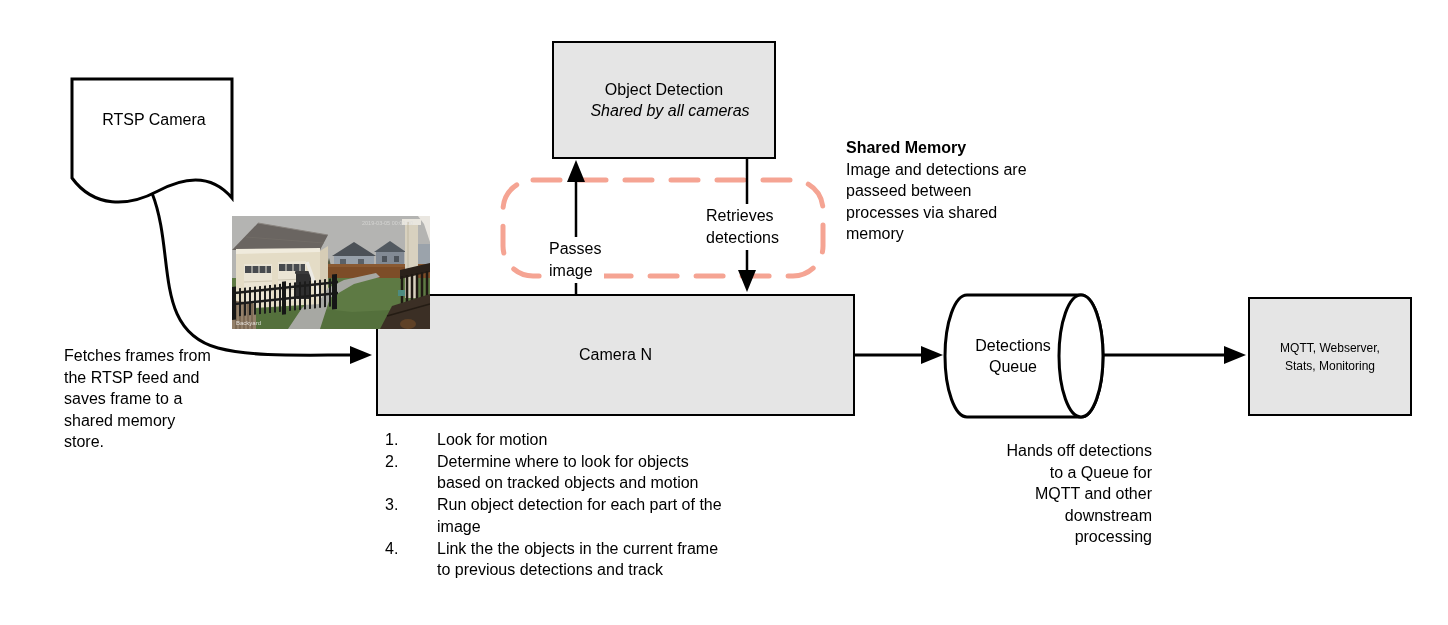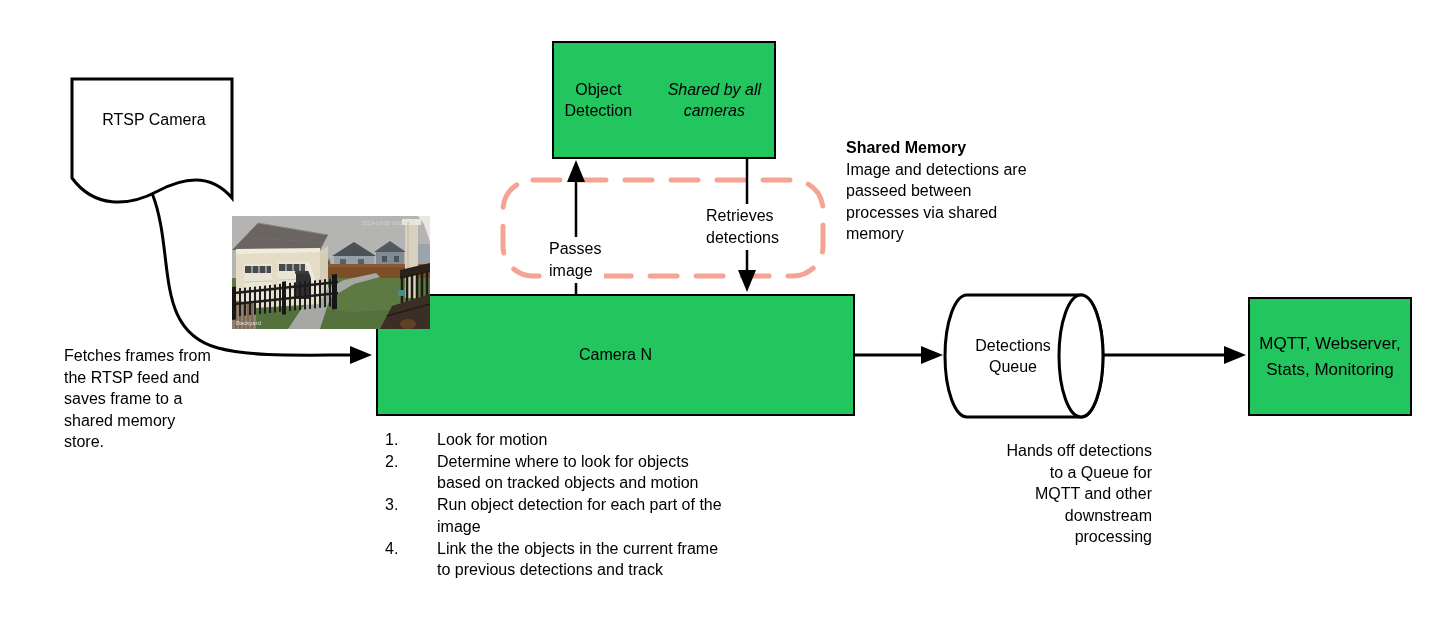--- a/index.html
+++ b/index.html
@@ -1,22 +1,22 @@
 <!DOCTYPE html>
 <html><head>
 <meta charset="utf-8">
 <style>
   html,body{margin:0;padding:0;background:#fff;}
   body{font-family:"Liberation Sans","DejaVu Sans",sans-serif;color:#000;}
   #canvas{position:relative;width:1448px;height:625px;background:#fff;overflow:hidden;}
   .layer{position:absolute;left:0;top:0;width:1448px;height:625px;}
   .preline{white-space:pre-line;}
   .note{position:absolute;font-size:16px;line-height:21.5px;}
-  .ybox{position:absolute;box-sizing:border-box;background:#22c55e;border:2px solid #000;
-        display:flex;flex-direction:row;align-items:center;justify-content:center;
+  .ybox{position:absolute;box-sizing:border-box;background:#e5e5e5;border:2px solid #000;
+        display:flex;flex-direction:column;align-items:center;justify-content:center;
         text-align:center;font-size:16px;line-height:21.5px;z-index:2;}
   .edge-label{position:absolute;background:#fff;font-size:16px;line-height:22px;
               padding:1px 3px;z-index:3;}
   .shape-label{position:absolute;display:flex;align-items:center;justify-content:center;
                text-align:center;font-size:16px;line-height:21.5px;z-index:3;}
   .steps{position:absolute;left:385px;top:429px;width:420px;font-size:16px;line-height:21.7px;z-index:2;}
   .step-row{display:flex;}
   .step-num{width:52px;flex:0 0 52px;}
   .step-text{white-space:pre-line;}
   .sm-title{font-weight:bold;}
@@ -63,21 +63,21 @@
 
   <div class="ybox" style="left:552px;top:41px;width:224px;height:118px;">
     <div>Object Detection</div>
     <div style="font-style:italic;margin-left:12px;">Shared by all cameras</div>
   </div>
 
   <div class="ybox" style="left:376px;top:294px;width:479px;height:122px;">
     <div>Camera N</div>
   </div>
 
-  <div class="ybox preline" style="left:1248px;top:297px;width:164px;height:119px;font-size:17px;line-height:26px;">MQTT, Webserver,
+  <div class="ybox preline" style="left:1248px;top:297px;width:164px;height:119px;font-size:12px;line-height:18px;">MQTT, Webserver,
 Stats, Monitoring</div>
 
   <div class="shape-label preline" style="left:950px;top:295px;width:126px;height:122px;">Detections
 Queue</div>
 
   <div class="edge-label preline" style="left:546px;top:213px;margin-top:24px;">Passes
 image</div>
   <div class="edge-label preline" style="left:703px;top:204px;">Retrieves
 detections</div>
 

